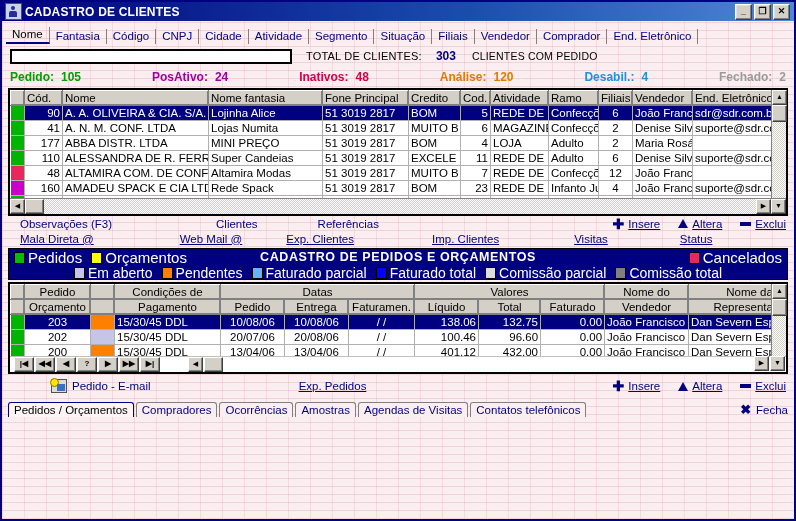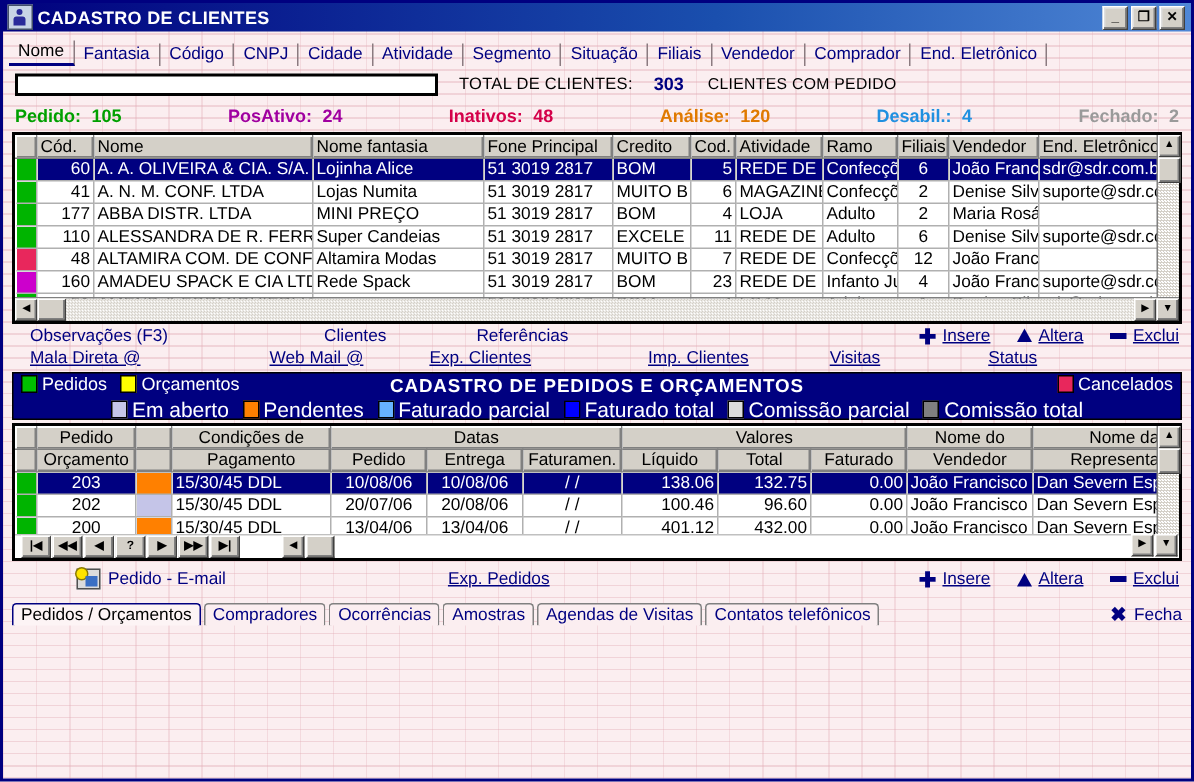--- a/index.html
+++ b/index.html
@@ -135,21 +135,21 @@
   .iconbtn{display:inline-flex;align-items:center;gap:4px;margin-left:18px;}
   .plus{color:#000080;font-weight:bold;font-size:14px;line-height:10px;}
   .tri{width:0;height:0;border-left:5px solid transparent;border-right:5px solid transparent;border-bottom:9px solid #000080;}
   .dash{width:11px;height:4px;background:#000080;}
 
   
   #banner{
     margin:2px 6px 0 6px;background:#000080;color:#fff;
     border:1px solid #000;height:32px;position:relative;box-sizing:border-box;
   }
-  #banner .row1{display:flex;align-items:flex-start;height:17px;padding:0 5px;font-size:12px;}
+  #banner .row1{display:flex;align-items:flex-end;height:17px;padding:0 5px;font-size:15px;}
   #banner .row2{display:flex;align-items:center;justify-content:center;gap:9px;height:14px;font-size:14px;}
   .lg{display:inline-flex;align-items:center;gap:3px;white-space:nowrap;}
   .chip{width:9px;height:10px;border:1px solid #000;flex:0 0 auto;}
   #banner .ttl{
     position:absolute;left:0;right:0;top:1px;text-align:center;
     font-weight:bold;font-size:12.5px;letter-spacing:.6px;
   }
 
   
   .navbar{display:flex;align-items:center;gap:1px;height:15px;padding-left:4px;background:#fff;}
@@ -273,21 +273,21 @@
               <th>Atividade</th>
               <th>Ramo</th>
               <th class="ctr">Filiais</th>
               <th>Vendedor</th>
               <th>End. Eletrônico</th>
             </tr>
           </thead>
           <tbody>
             <tr class="sel">
               <td class="swatch" style="background: rgb(0, 180, 0);"></td>
-              <td class="r">60</td>
+              <td class="r">90</td>
               <td>A. A. OLIVEIRA &amp; CIA. S/A.</td>
               <td>Lojinha Alice</td>
               <td>51 3019 2817</td>
               <td>BOM</td>
               <td class="r">5</td>
               <td>REDE DE</td>
               <td>Confecçõ</td>
               <td class="c">6</td>
               <td>João Franc</td>
               <td>sdr@sdr.com.br</td>
@@ -408,21 +408,21 @@
       <span class="iconbtn">
         <span class="dash"></span>
         <span class="u">Exclui</span>
       </span>
     </div>
   <div class="actionrow" id="client-actions-2">
       <span class="ai u" style="margin-left: 10px;">Mala Direta @</span>
       <span class="ai u" style="margin-left: 86px;">Web Mail @</span>
       <span class="ai u" style="margin-left: 44px;">Exp. Clientes</span>
       <span class="ai u" style="margin-left: 78px;">Imp. Clientes</span>
-      <span class="ai u" style="margin-left: 54px;">Visitas</span>
+      <span class="ai u" style="margin-left: 75px;">Visitas</span>
       <span class="ai u" style="margin-left: 72px;">Status</span>
     </div>
 
   <div id="banner">
     <div class="ttl">CADASTRO DE PEDIDOS E ORÇAMENTOS</div>
     <div class="row1">
       <span id="banner-left" style="display:inline-flex;gap:9px;">
           <span class="lg">
             <span class="chip" style="background: rgb(0, 192, 0);"></span>
             <span>Pedidos</span>

